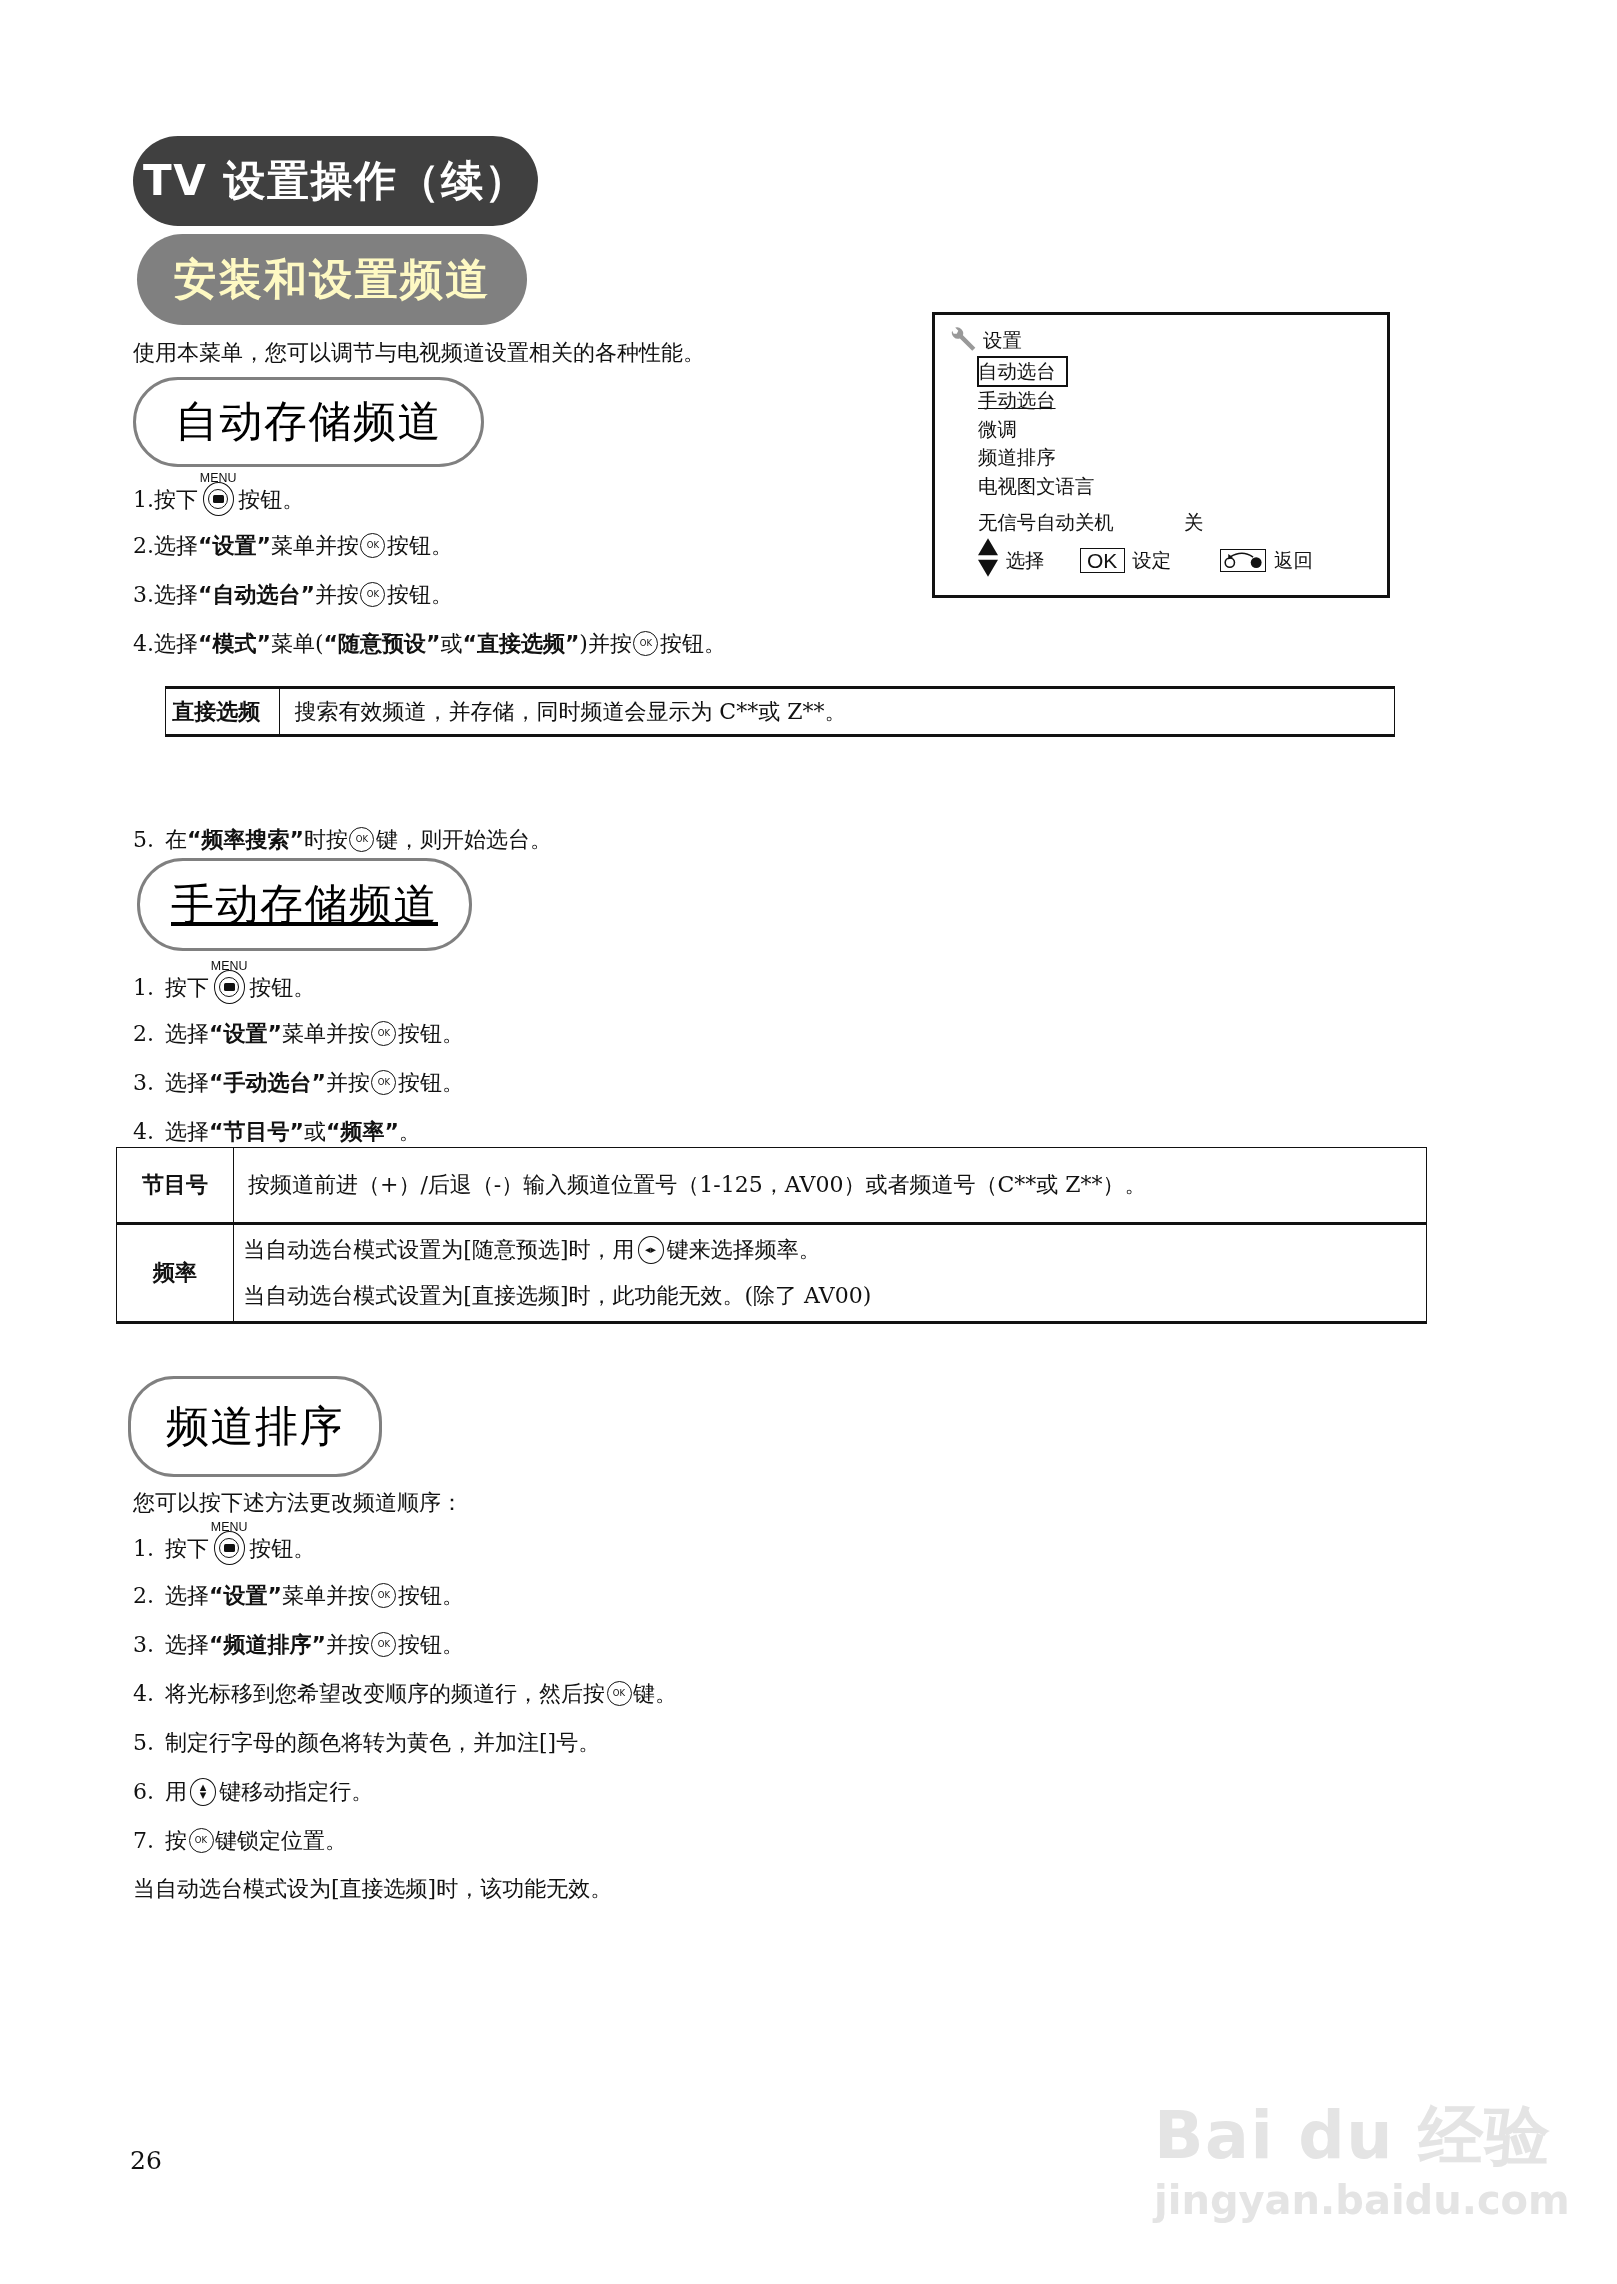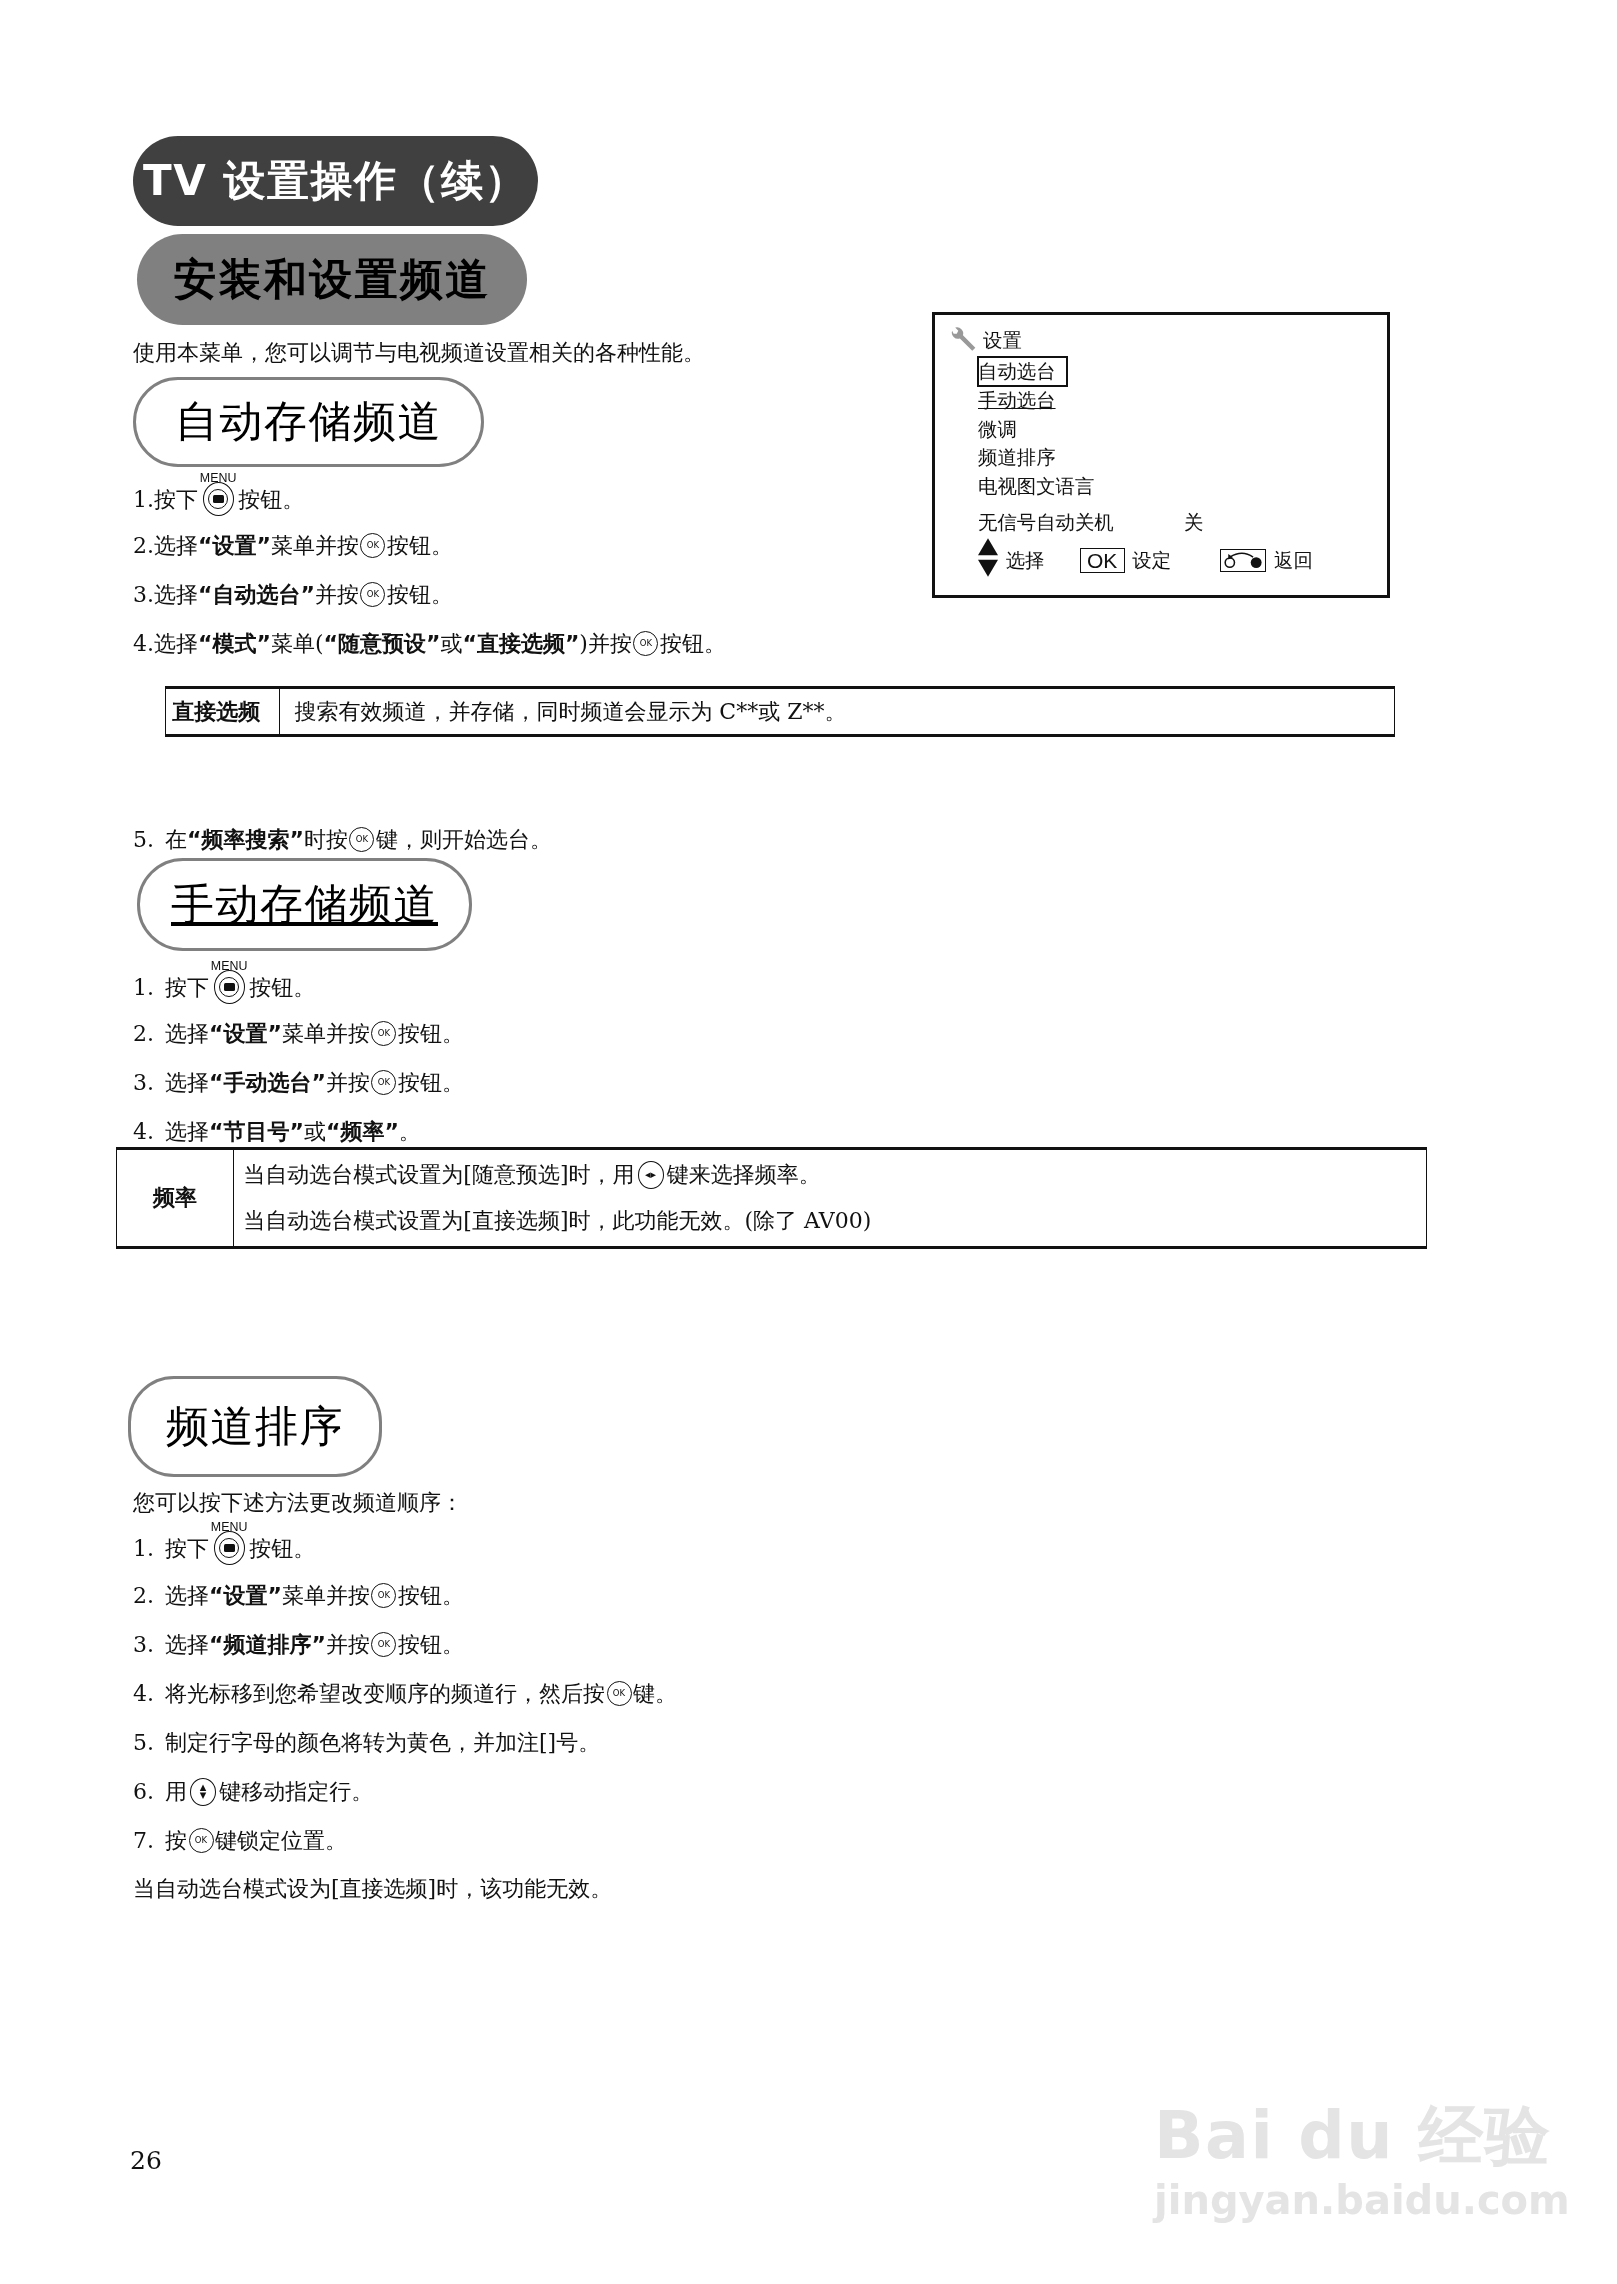--- a/index.html
+++ b/index.html
@@ -3,21 +3,21 @@
 <meta charset="utf-8">
 <style>
   html, body { margin:0; padding:0; background:#fff; }
   body { width:1618px; height:2284px; position:relative; overflow:hidden;
          font-family:"DejaVu Serif","Liberation Serif",serif; color:#111; }
   .abs { position:absolute; }
   .pill-black { left:133px; top:136px; width:405px; height:90px; background:#404040; border-radius:45px;
                 color:#fff; font-family:"DejaVu Sans",sans-serif; font-weight:bold; font-size:42px;
                 display:flex; align-items:center; justify-content:center; letter-spacing:1.5px; }
   .pill-gray { left:137px; top:234px; width:390px; height:91px; background:#808080; border-radius:46px;
-               color:#000000; font-family:"DejaVu Sans",sans-serif; font-weight:bold; font-size:43px;
+               color:#fef9c3; font-family:"DejaVu Sans",sans-serif; font-weight:bold; font-size:43px;
                display:flex; align-items:center; justify-content:center; letter-spacing:2.3px; }
   .pill-outline { border:3.1px solid #808080; border-radius:46px; background:#fff; box-sizing:border-box;
                   display:flex; align-items:center; justify-content:center;
                   font-family:"DejaVu Sans",sans-serif; font-size:43px; color:#000; letter-spacing:1.5px; }
   .para { font-size:22px; line-height:28px; white-space:nowrap; }
   .step { font-size:22px; line-height:31px; white-space:nowrap; display:flex; align-items:center; }
   .step b { font-family:"DejaVu Sans",sans-serif; font-weight:bold; }
   .okbtn { display:inline-flex; width:25px; height:25px; border:1.5px solid #111; border-radius:50%;
            align-items:center; justify-content:center; font-family:"DejaVu Sans",sans-serif;
            font-size:8.5px; margin:0 1.5px; box-sizing:border-box; }
@@ -185,20 +185,24 @@
   <span style="margin-right:11px;">4.</span>
   <span>选择</span>
   <b>“节目号”</b>
   <span>或</span>
   <b>“频率”</b>
   <span>。</span>
 </div>
 
 <table class="t t2" style="left:116px;top:1147px;width:1311px;border-bottom:3.1px solid #111;">
   <tbody>
+      <tr style="height:76px;">
+    <td class="h">节目号</td>
+    <td>按频道前进（+）/后退（-）输入频道位置号（1-125，AV00）或者频道号（C**或 Z**）。</td>
+  </tr>
   <tr style="height:99px;border-top:3.1px solid #111;">
     <td class="h">频率</td>
     <td style="padding-left:9.3px;line-height:46px;">
       <div style="display:flex;align-items:center;">
         <span>当自动选台模式设置为[随意预选]时，用</span>
         <span class="navbtn">◂▸</span>
         <span>键来选择频率。</span>
       </div>
       <div>当自动选台模式设置为[直接选频]时，此功能无效。(除了 AV00)</div>
     </td>

